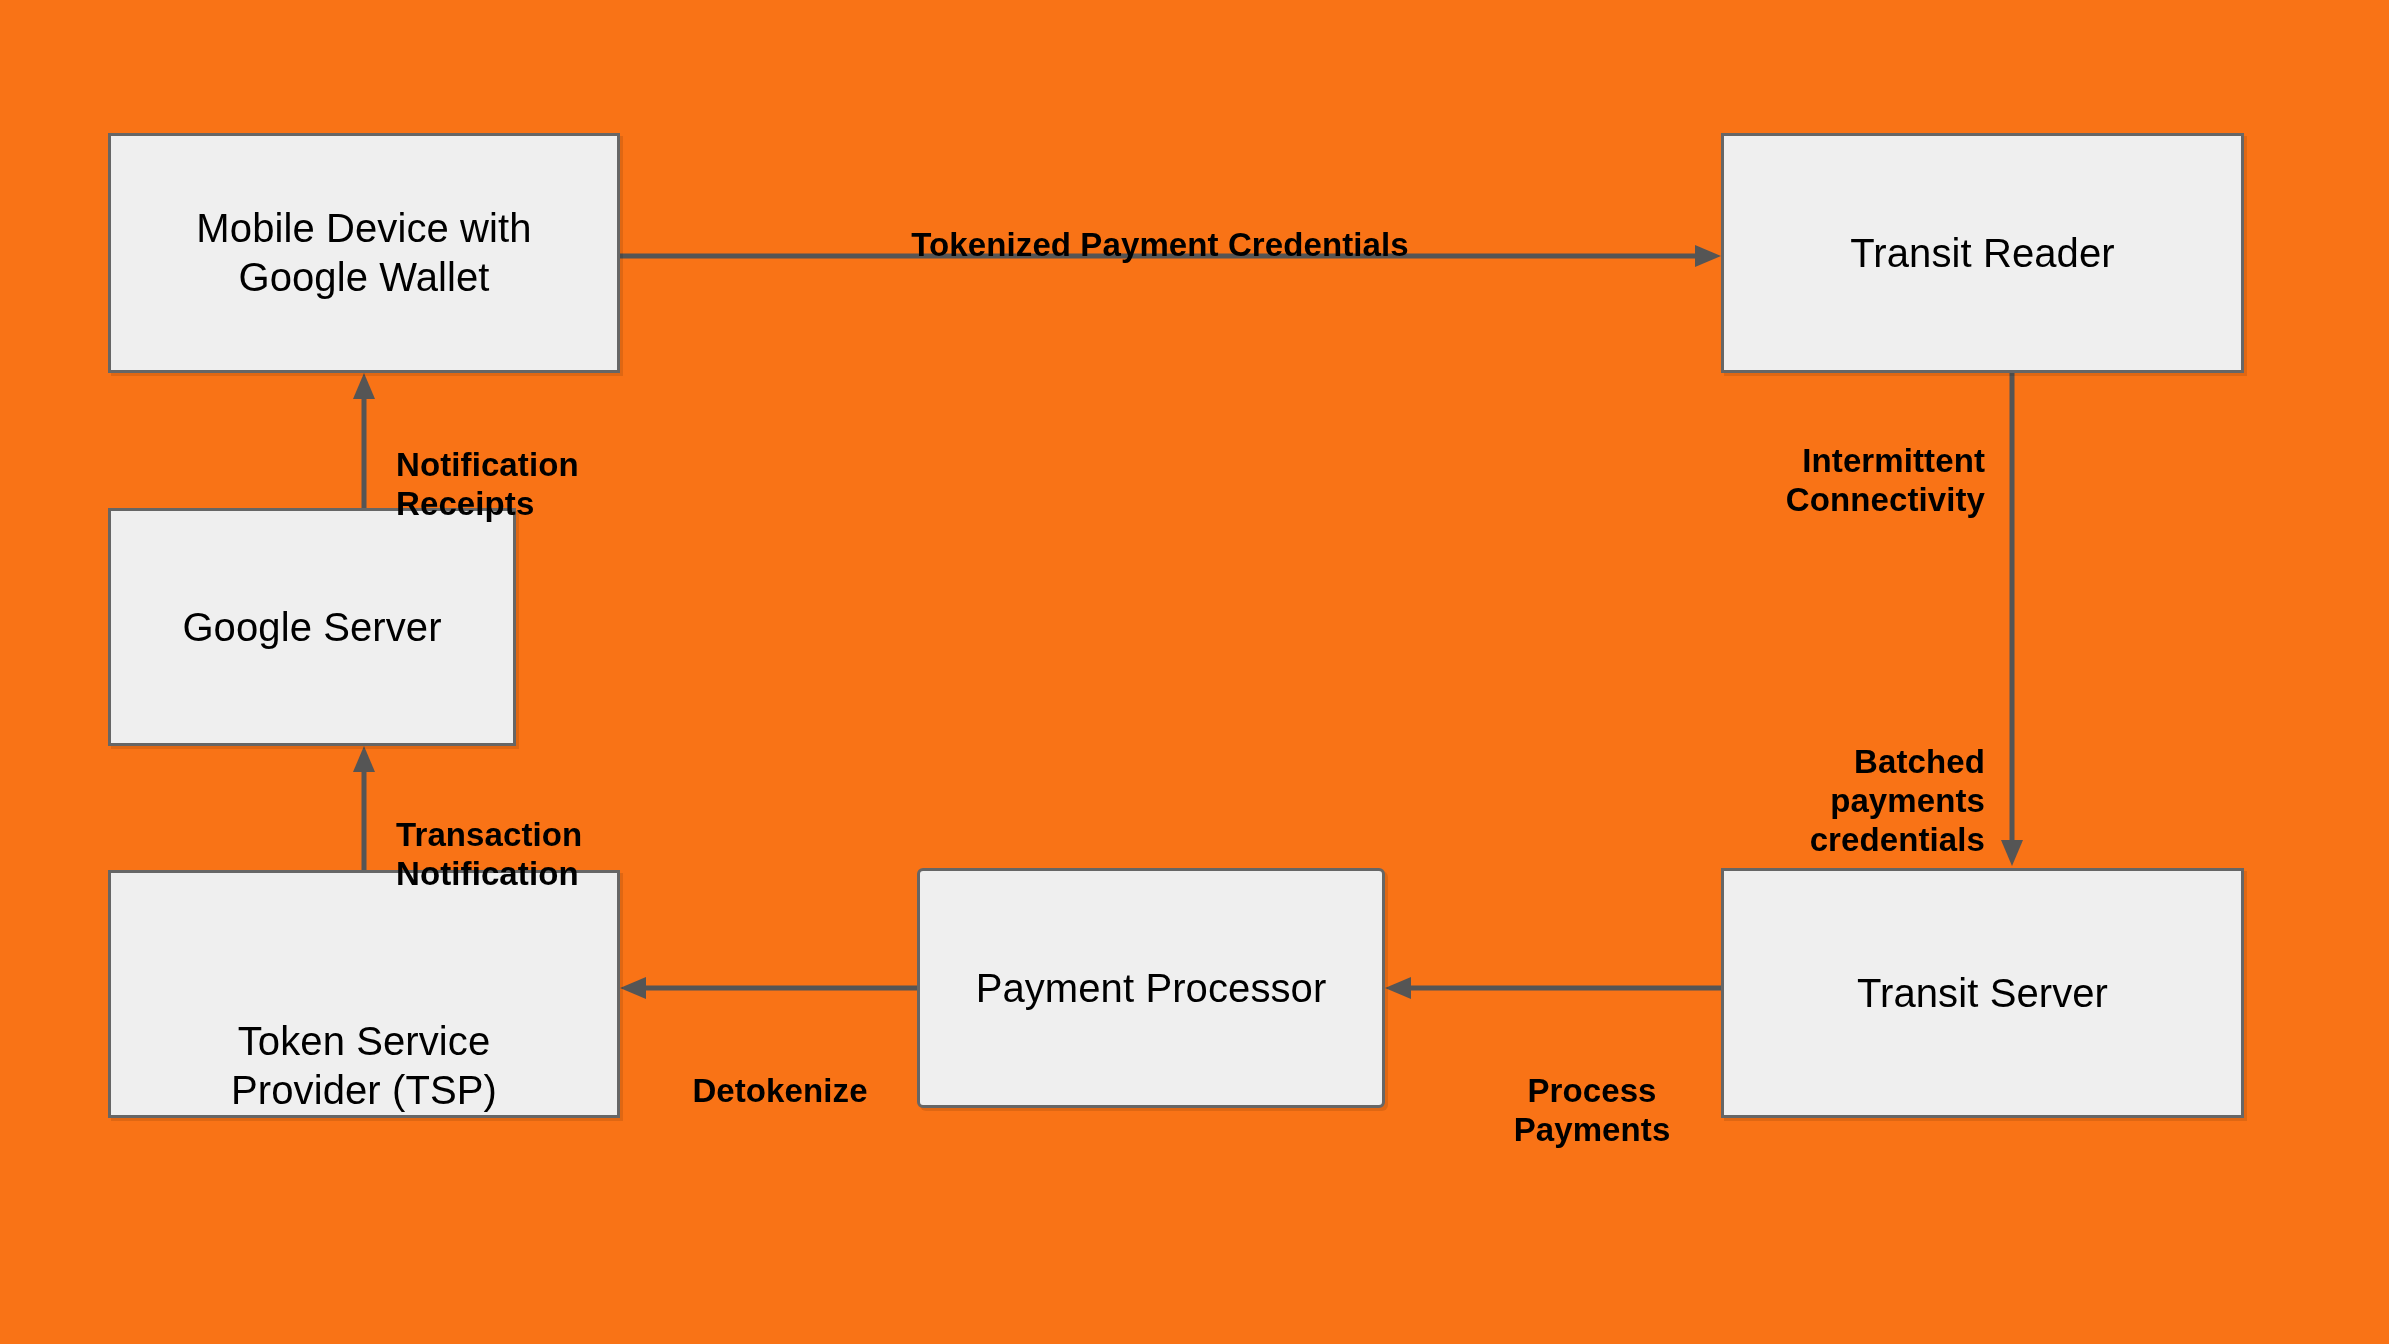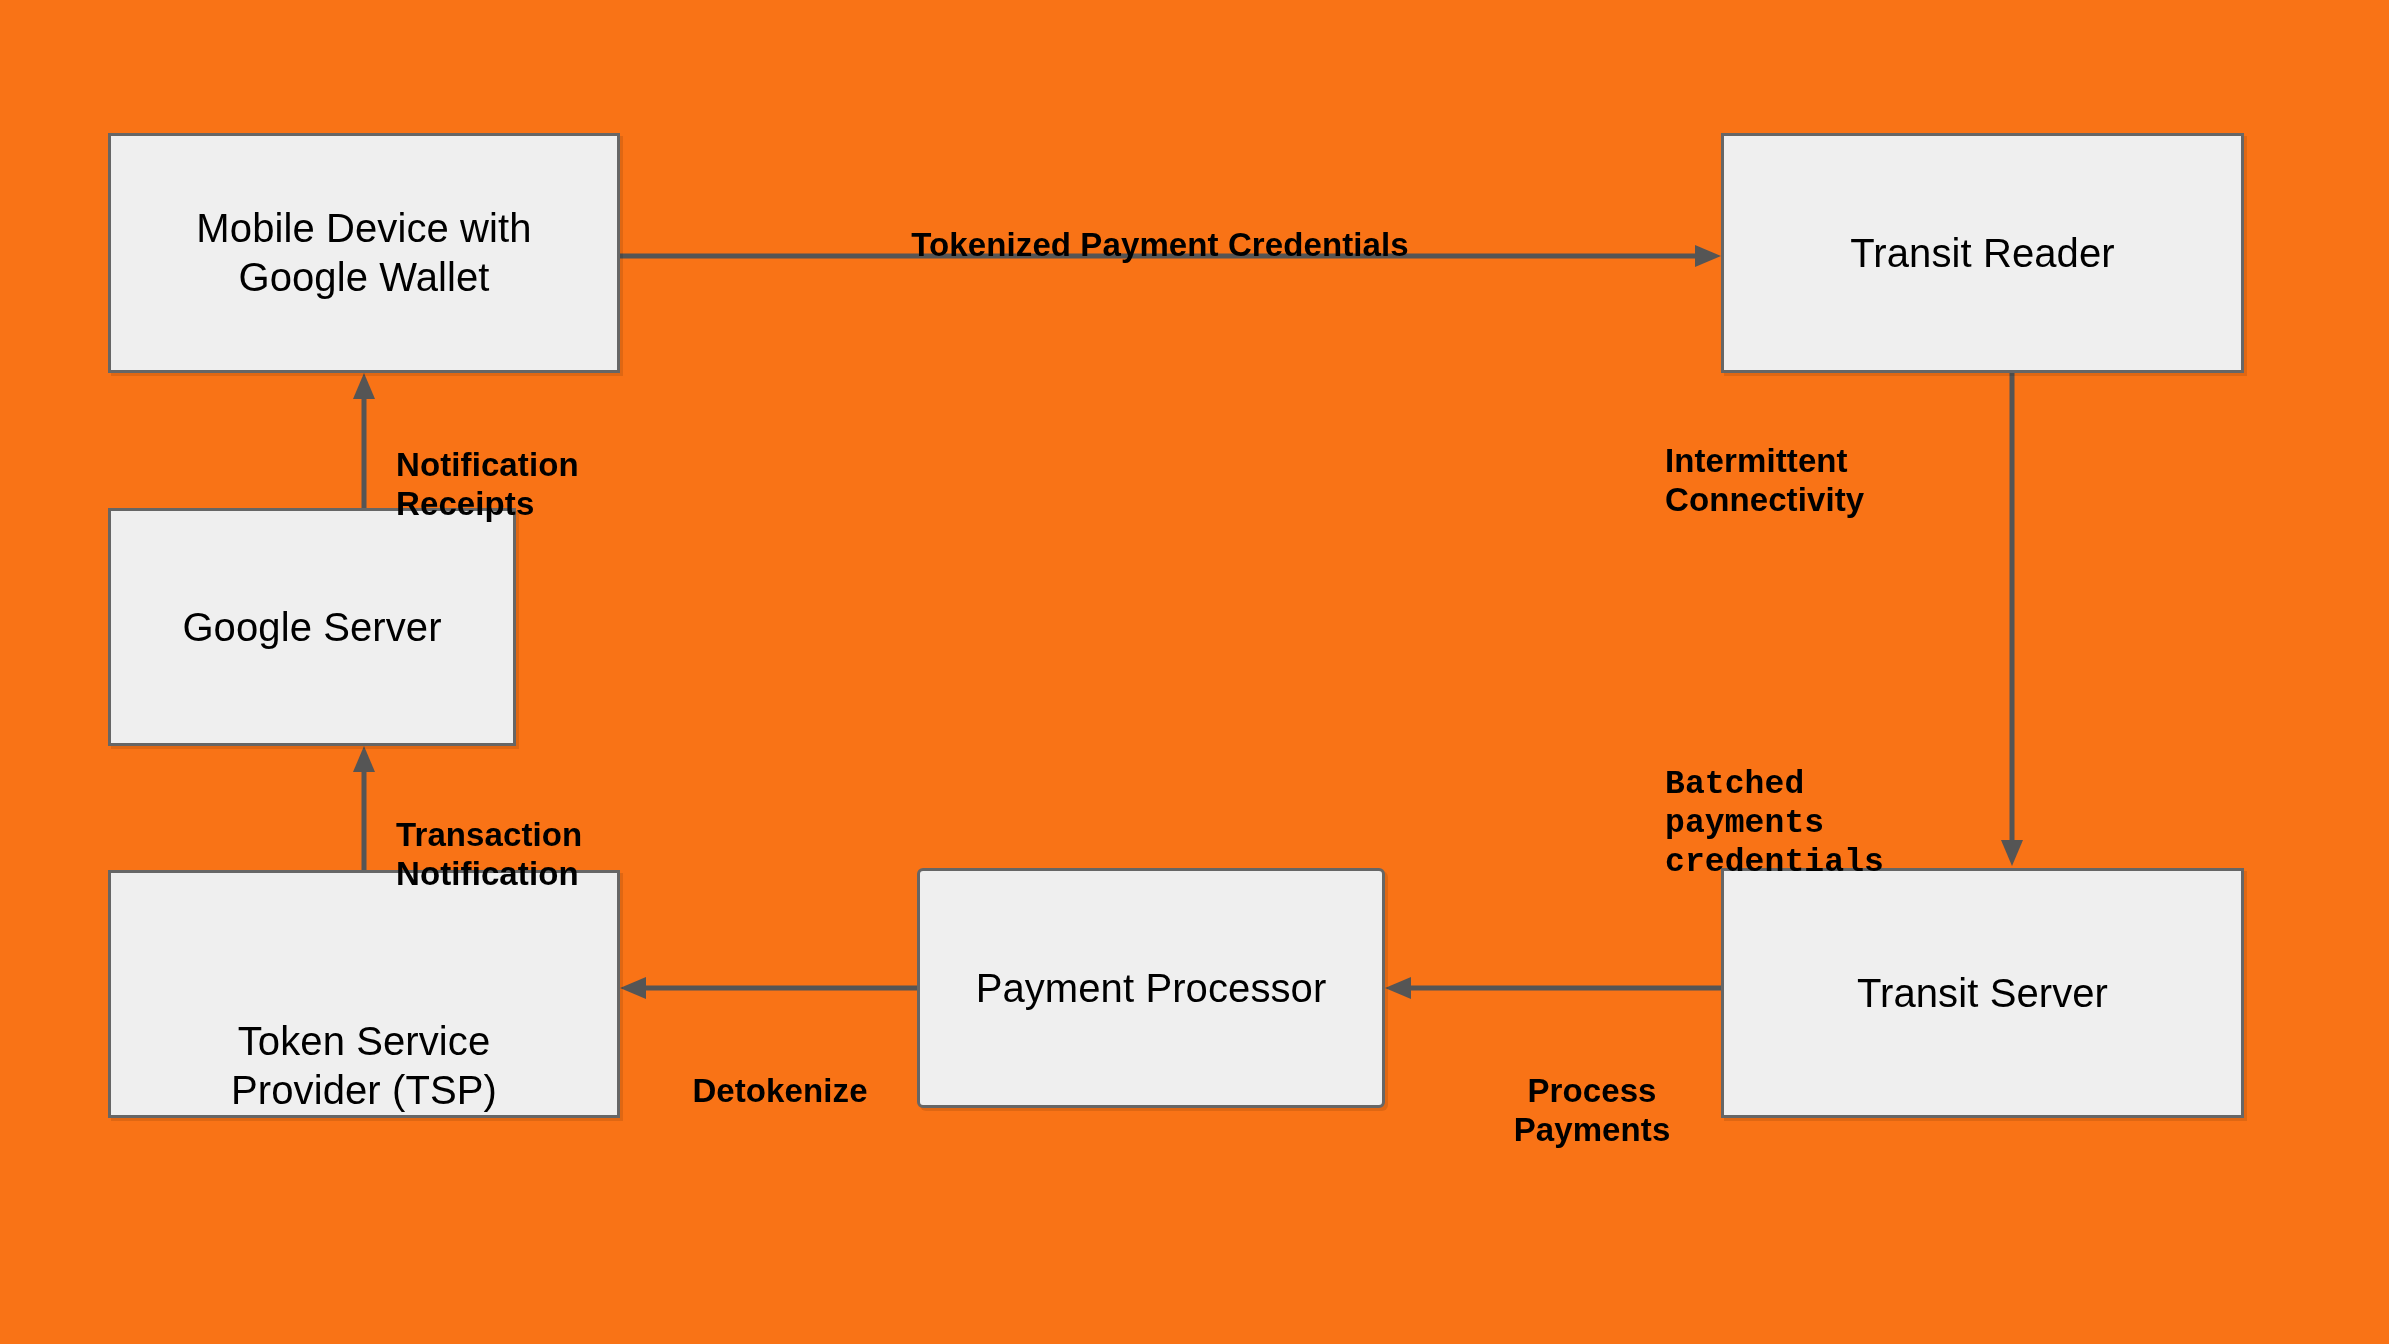--- a/index.html
+++ b/index.html
@@ -43,21 +43,21 @@
     font-weight: bold;
     font-size: 33px;
     line-height: 1.18;
     color: #000000;
     white-space: pre-line;
     letter-spacing: 0.1px;
     margin-top: 48px;
   }
   .edge-label.center { text-align: center; }
   .edge-label.left   { text-align: left; }
-  .edge-label.right  { text-align: left; }
+  .edge-label.right  { text-align: right; }
   svg.edges {
     position: absolute;
     left: 0;
     top: 0;
     width: 2389px;
     height: 1344px;
     pointer-events: none;
   }
   .edge-line {
     stroke: #555555;
@@ -108,21 +108,21 @@
         <span class="node-label">Payment Processor</span>
       </div>
       <div class="node" style="left: 1721px; top: 868px; width: 523px; height: 250px; background: rgb(239, 239, 239); border-color: rgb(102, 102, 102);">
         <span class="node-label">Transit Server</span>
       </div>
     </div>
   <div id="labels-layer">
       <div class="edge-label center" style="left: 840px; top: 178px; width: 640px; color: rgb(0, 0, 0);">Tokenized Payment Credentials</div>
       <div class="edge-label right" style="left: 1665px; top: 394px; width: 320px; color: rgb(0, 0, 0);">Intermittent
 Connectivity</div>
-      <div class="edge-label right" style="left: 1665px; top: 718px; width: 320px; color: rgb(0, 0, 0); font-family: Liberation Mono, monospace;">Batched
+      <div class="edge-label right" style="left: 1665px; top: 695px; width: 320px; color: rgb(0, 0, 0);">Batched
 payments
 credentials</div>
       <div class="edge-label center" style="left: 1480px; top: 1024px; width: 224px; color: rgb(0, 0, 0);">Process
 Payments</div>
       <div class="edge-label center" style="left: 660px; top: 1024px; width: 240px; color: rgb(0, 0, 0);">Detokenize</div>
       <div class="edge-label left" style="left: 396px; top: 768px; width: 260px; color: rgb(0, 0, 0);">Transaction
 Notification</div>
       <div class="edge-label left" style="left: 396px; top: 398px; width: 260px; color: rgb(0, 0, 0);">Notification
 Receipts</div>
     </div>

